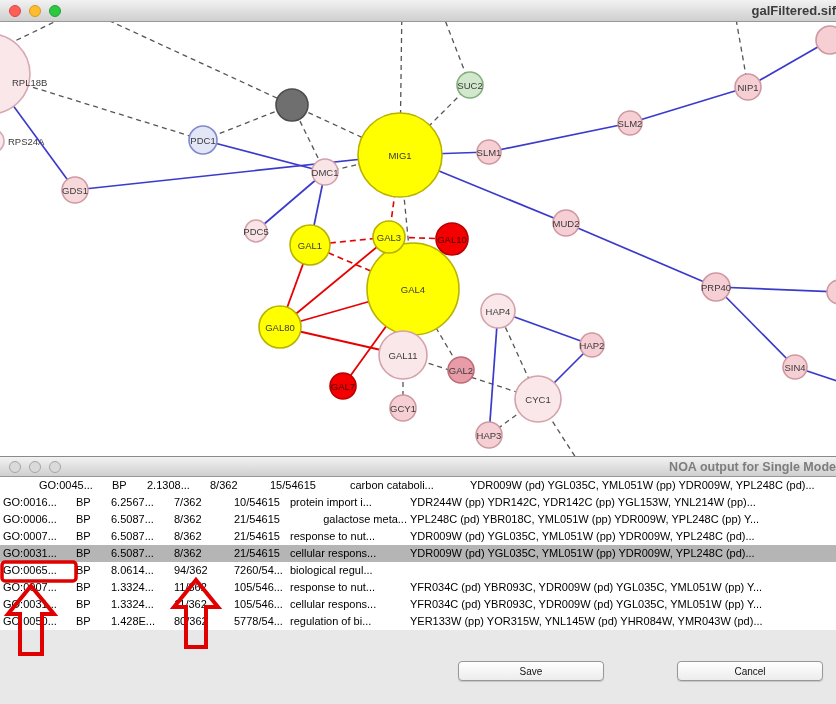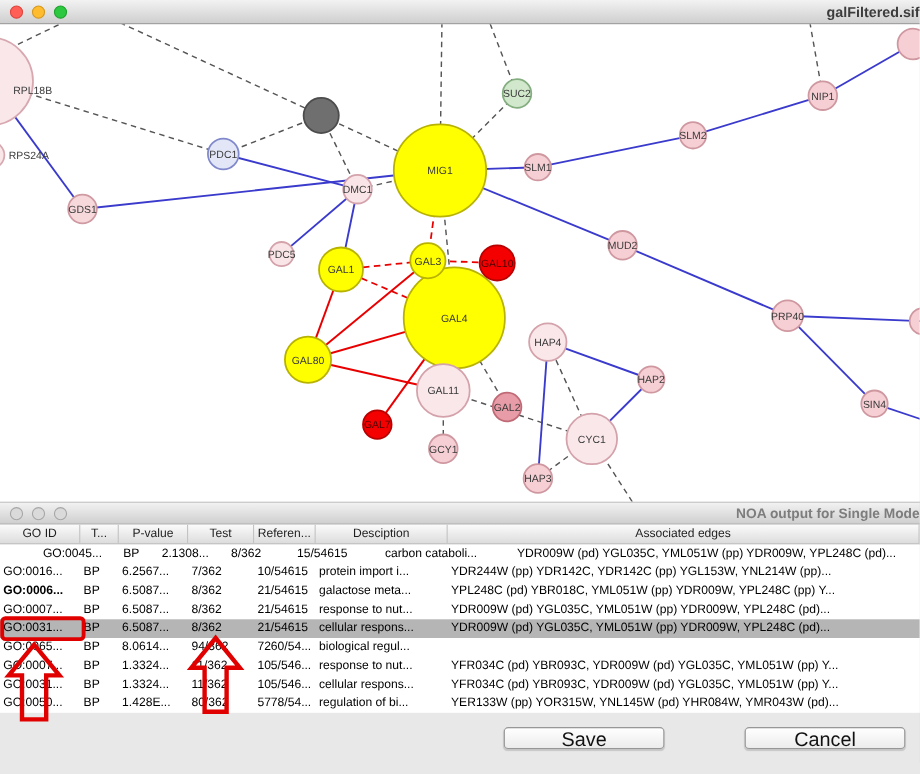--- a/index.html
+++ b/index.html
@@ -36,21 +36,21 @@
   .tbody { background:#fff; }
   .tr { display:flex; height:17px; }
   .tr.selected { background:#b5b5b5; }
   .td { font-size:11px; line-height:17px; padding-left:3px; color:#000;
         white-space:nowrap; overflow:hidden; }
   .footer { position:absolute; left:0; bottom:0; width:836px; height:56px; background:#e8e8e8; }
   .mac-btn { position:absolute; top:13px; width:146px; height:20px;
              border:1px solid #979797; border-radius:4px;
              background:linear-gradient(#ffffff,#ececec);
              font-family:"Liberation Sans", sans-serif;
-             font-size:18px; color:#111; text-align:center;
+             font-size:10px; color:#111; text-align:center;
              box-shadow:0 1px 1px rgba(0,0,0,0.15); }
   .save-btn { left:458px; }
   .cancel-btn { left:677px; }
 
   
   #annotations { position:absolute; left:0; top:0; pointer-events:none; z-index:50; }
 </style>
 </head>
 <body>
 
@@ -175,55 +175,46 @@
   <div class="titlebar">
     <div class="lights">
       <span class="light inactive"></span>
       <span class="light inactive"></span>
       <span class="light inactive"></span>
     </div>
     <span class="title">NOA output for Single Mode</span>
   </div>
 
   <div class="noa-table">
-    <div class="thead" id="noa-header">
-        <div class="th" style="width: 73px;">GO ID</div>
-        <div class="th" style="width: 35px;">T...</div>
-        <div class="th" style="width: 63px;">P-value</div>
-        <div class="th" style="width: 60px;">Test</div>
-        <div class="th" style="width: 56px;">Referen...</div>
-        <div class="th" style="width: 120px;">Desciption</div>
-        <div class="th" style="flex: 1 1 0%;">Associated edges</div>
-      </div>
     <div class="tbody" id="noa-body">
         <div class="tr">
           <div class="td" style="width: 73px; margin-left: 36px;">GO:0045...</div>
           <div class="td" style="width: 35px;">BP</div>
           <div class="td" style="width: 63px;">2.1308...</div>
           <div class="td" style="width: 60px;">8/362</div>
           <div class="td" style="width: 56px;">15/54615</div>
           <div class="td" style="width: 120px; margin-left: 24px;">carbon cataboli...</div>
           <div class="td" style="flex: 1 1 0%;">YDR009W (pd) YGL035C, YML051W (pp) YDR009W, YPL248C (pd)...</div>
         </div>
         <div class="tr">
           <div class="td" style="width: 73px;">GO:0016...</div>
           <div class="td" style="width: 35px;">BP</div>
           <div class="td" style="width: 63px;">6.2567...</div>
           <div class="td" style="width: 60px;">7/362</div>
           <div class="td" style="width: 56px;">10/54615</div>
           <div class="td" style="width: 120px;">protein import i...</div>
           <div class="td" style="flex: 1 1 0%;">YDR244W (pp) YDR142C, YDR142C (pp) YGL153W, YNL214W (pp)...</div>
         </div>
         <div class="tr">
-          <div class="td" style="width: 73px; font-weight: bold;">GO:0006...</div>
+          <div class="td" style="width: 73px;">GO:0006...</div>
           <div class="td" style="width: 35px;">BP</div>
           <div class="td" style="width: 63px;">6.5087...</div>
           <div class="td" style="width: 60px;">8/362</div>
           <div class="td" style="width: 56px;">21/54615</div>
-          <div class="td" style="width: 120px;">galactose meta...</div>
+          <div class="td" style="width: 120px; text-align: right;">galactose meta...</div>
           <div class="td" style="flex: 1 1 0%;">YPL248C (pd) YBR018C, YML051W (pp) YDR009W, YPL248C (pp) Y...</div>
         </div>
         <div class="tr">
           <div class="td" style="width: 73px;">GO:0007...</div>
           <div class="td" style="width: 35px;">BP</div>
           <div class="td" style="width: 63px;">6.5087...</div>
           <div class="td" style="width: 60px;">8/362</div>
           <div class="td" style="width: 56px;">21/54615</div>
           <div class="td" style="width: 120px;">response to nut...</div>
           <div class="td" style="flex: 1 1 0%;">YDR009W (pd) YGL035C, YML051W (pp) YDR009W, YPL248C (pd)...</div>

